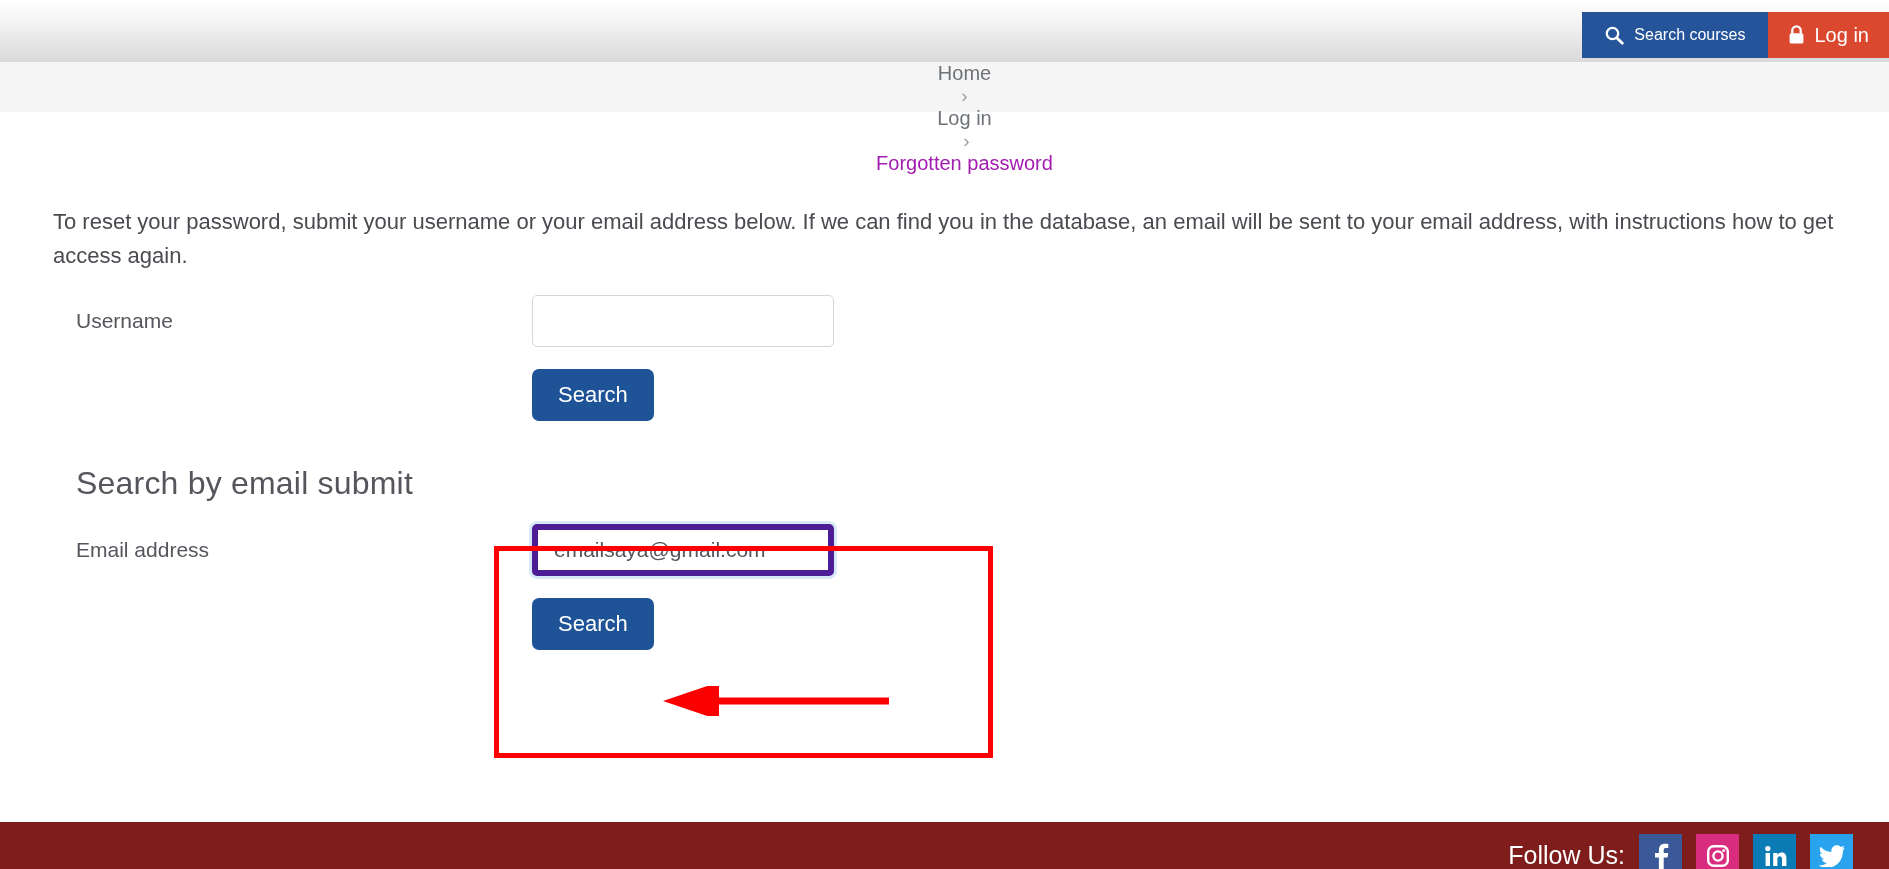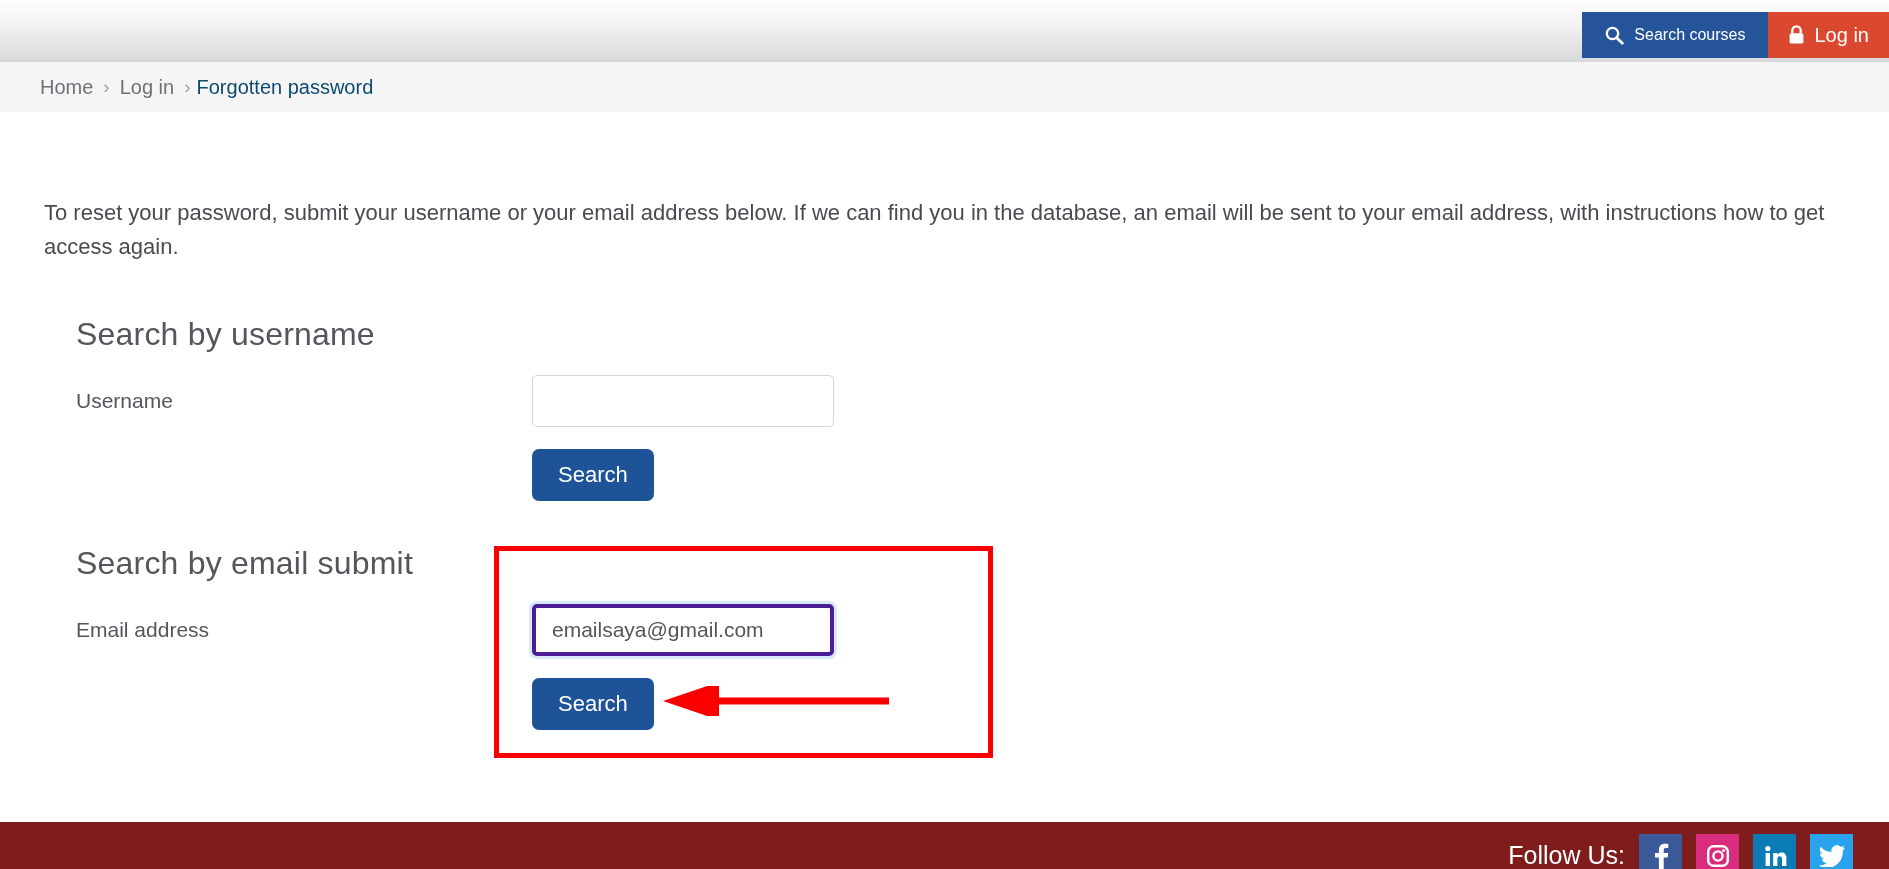--- a/index.html
+++ b/index.html
@@ -64,44 +64,45 @@
   
   .breadcrumb-bar {
     position: absolute;
     left: 0; top: 62px;
     width: 1889px;
     height: 50px;
     background: #f5f5f6;
     display: flex;
     align-items: center;
     padding-left: 40px;
+    flex-direction: column;
   }
   .crumb {
     font-size: 20px;
     color: #6d7278;
     text-decoration: none;
     cursor: pointer;
   }
-  .crumb.current { color: #0c4a6e; cursor: default; }
+  .crumb.current { color: #a21caf; cursor: default; }
   .crumb-sep {
     font-size: 19px;
     color: #9aa0a6;
     margin: 0 10px;
     user-select: none;
   }
   .crumb-sep.tight { margin: 0 6px 0 10px; }
 
   
   .content {
     position: absolute;
     left: 0; top: 112px;
     width: 1889px;
   }
   .intro {
-    margin: 4px;
+    margin: 13px;
     padding: 80px 40px 0 40px;
     font-size: 22px;
     line-height: 1.55;
     color: #4a4a50;
     max-width: 1880px;
   }
   .section-heading {
     margin: 0;
     padding: 0 0 0 76px;
     font-size: 32px;
@@ -129,21 +130,21 @@
     border: 1px solid #d3d6da;
     border-radius: 5px;
     background: #ffffff;
     font-size: 21px;
     color: #55565c;
     padding: 0 16px;
     font-family: "Liberation Sans", sans-serif;
     outline: none;
   }
   .input-box.focused {
-    border: 4px solid #4c1d95;
+    border: 6px solid #4c1d95;
     box-shadow: 0 0 0 3px rgba(167, 205, 240, 0.45);
   }
   .btn-row {
     display: flex;
     padding-left: 532px;
     margin-top: 22px;
   }
   .btn-primary {
     background: #1f5397;
     color: #ffffff;
@@ -243,21 +244,20 @@
   <span class="crumb-sep">›</span>
   <a class="crumb">Log in</a>
   <span class="crumb-sep tight">›</span>
   <span class="crumb current">Forgotten password</span>
 </nav>
 
 <main class="content">
 
   <p class="intro">To reset your password, submit your username or your email address below. If we can find you in the database, an email will be sent to your email address, with instructions how to get access again.</p>
 
-  <h2 class="section-heading h-username">Search by username</h2>
 
   <div class="form-row">
     <label class="form-label">Username</label>
     <input class="input-box" type="text" value="" style="">
   </div>
 
   <div class="btn-row">
     <button class="btn-primary">Search</button>
   </div>
 

